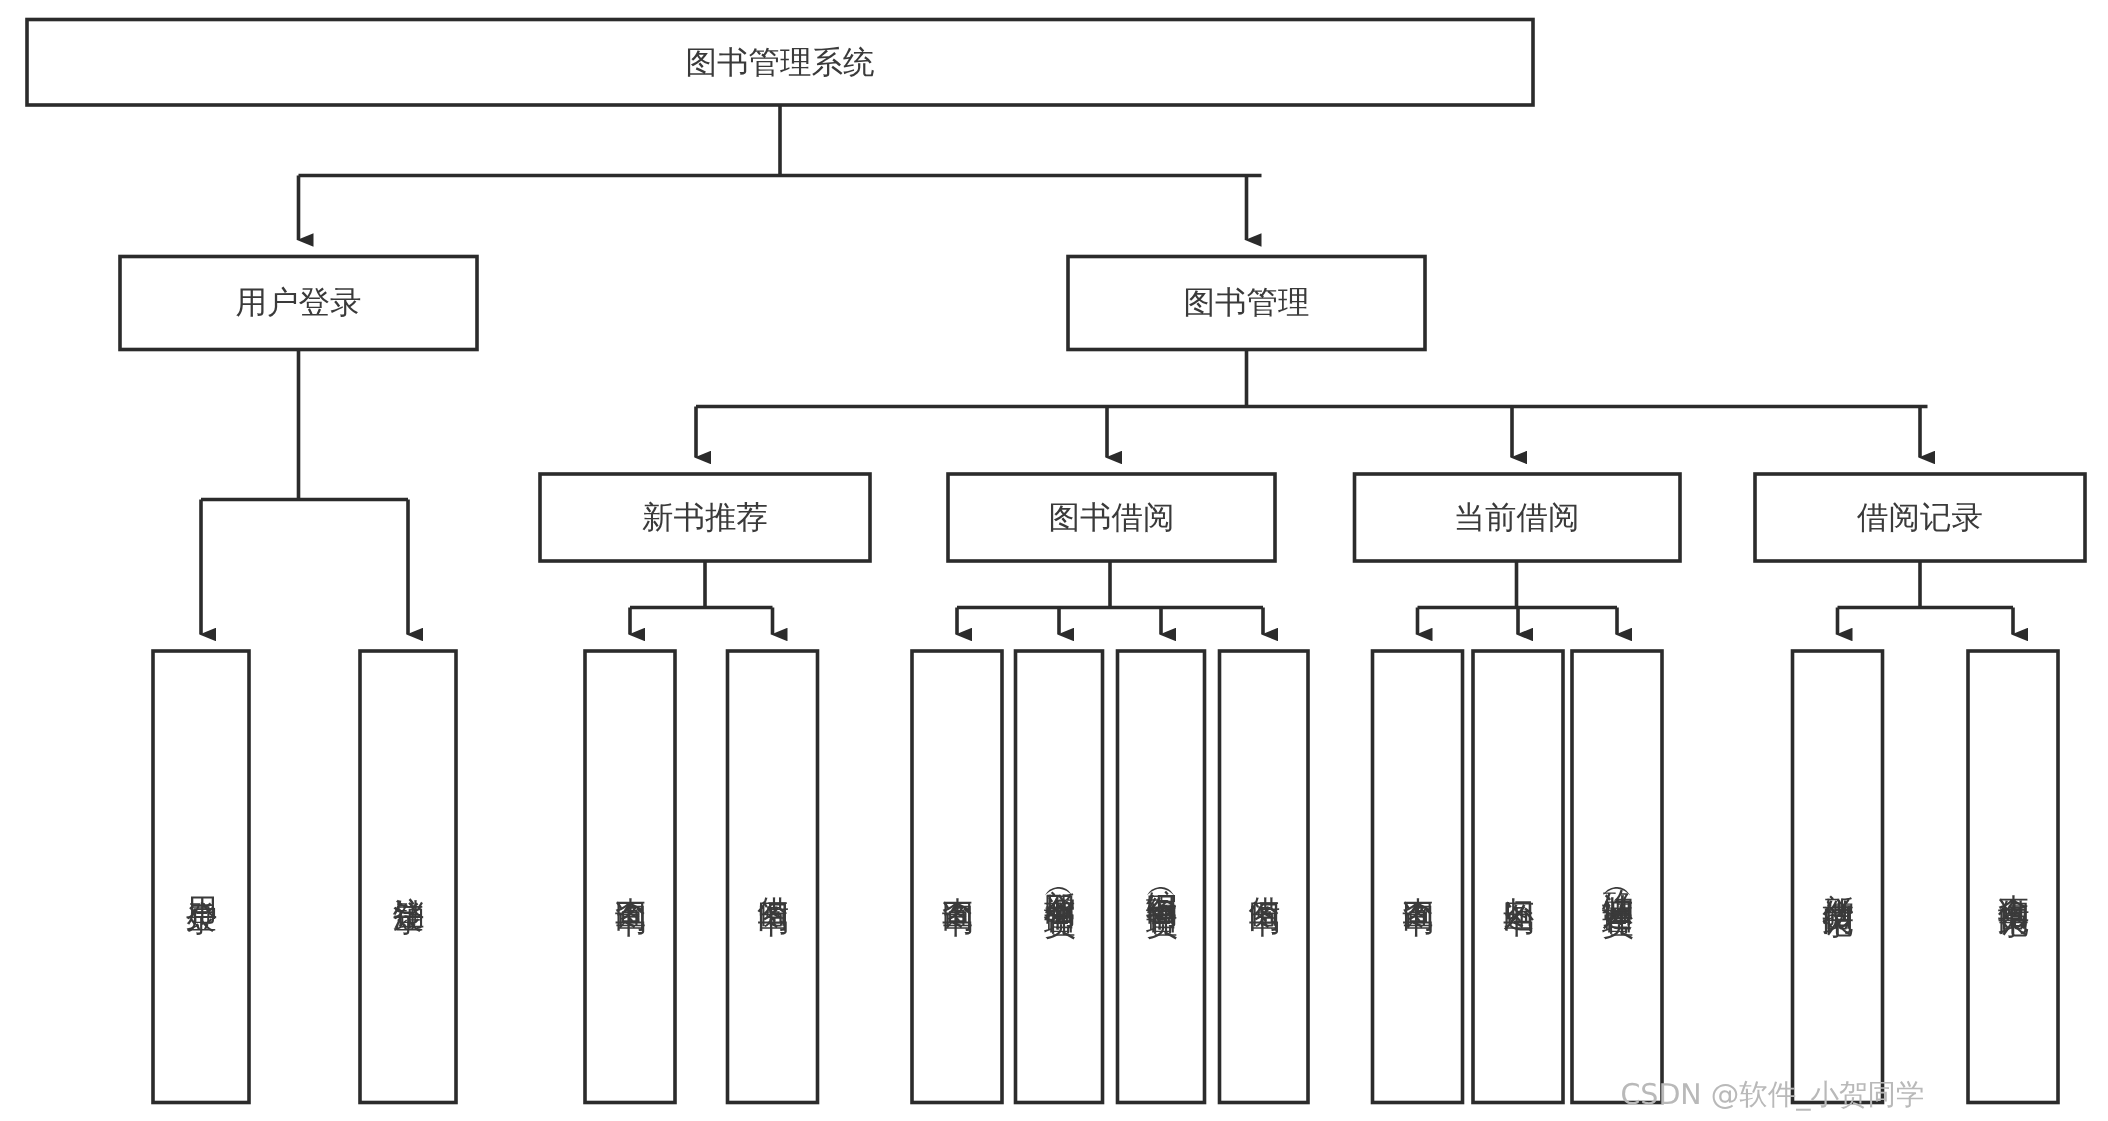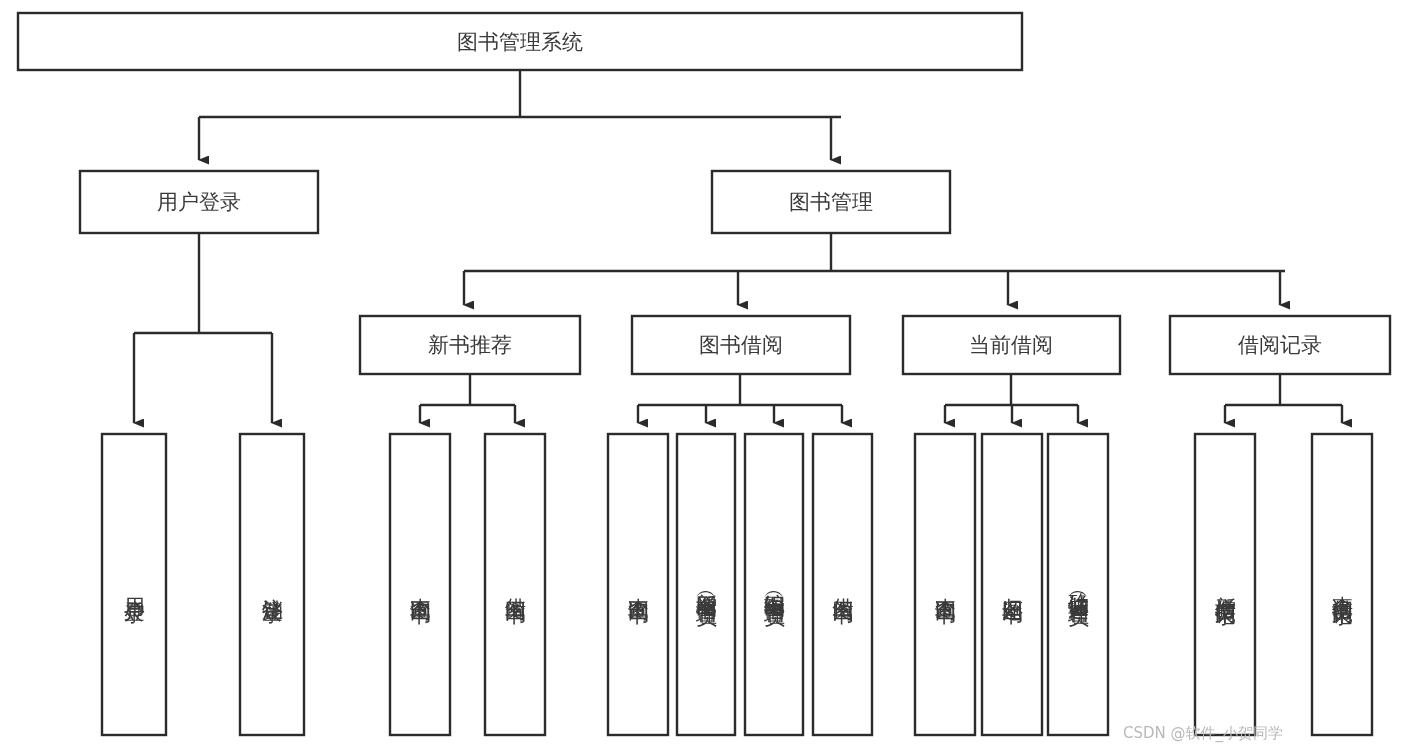--- a/index.html
+++ b/index.html
@@ -59,21 +59,21 @@
   .connector {
     stroke: #2b2b2b;
     stroke-width: 2.4;
     fill: none;
   }
   .watermark {
     position: absolute;
     right: 8px;
     bottom: 4px;
     font-family: "DejaVu Sans", "Liberation Sans", sans-serif;
-    font-size: 15px;
+    font-size: 19px;
     color: #b9b9b9;
     white-space: nowrap;
   }
 </style>
 </head>
 <body>
 
 <div id="diagram-root">
 
   <svg class="flow" viewBox="0 0 1405 747">

